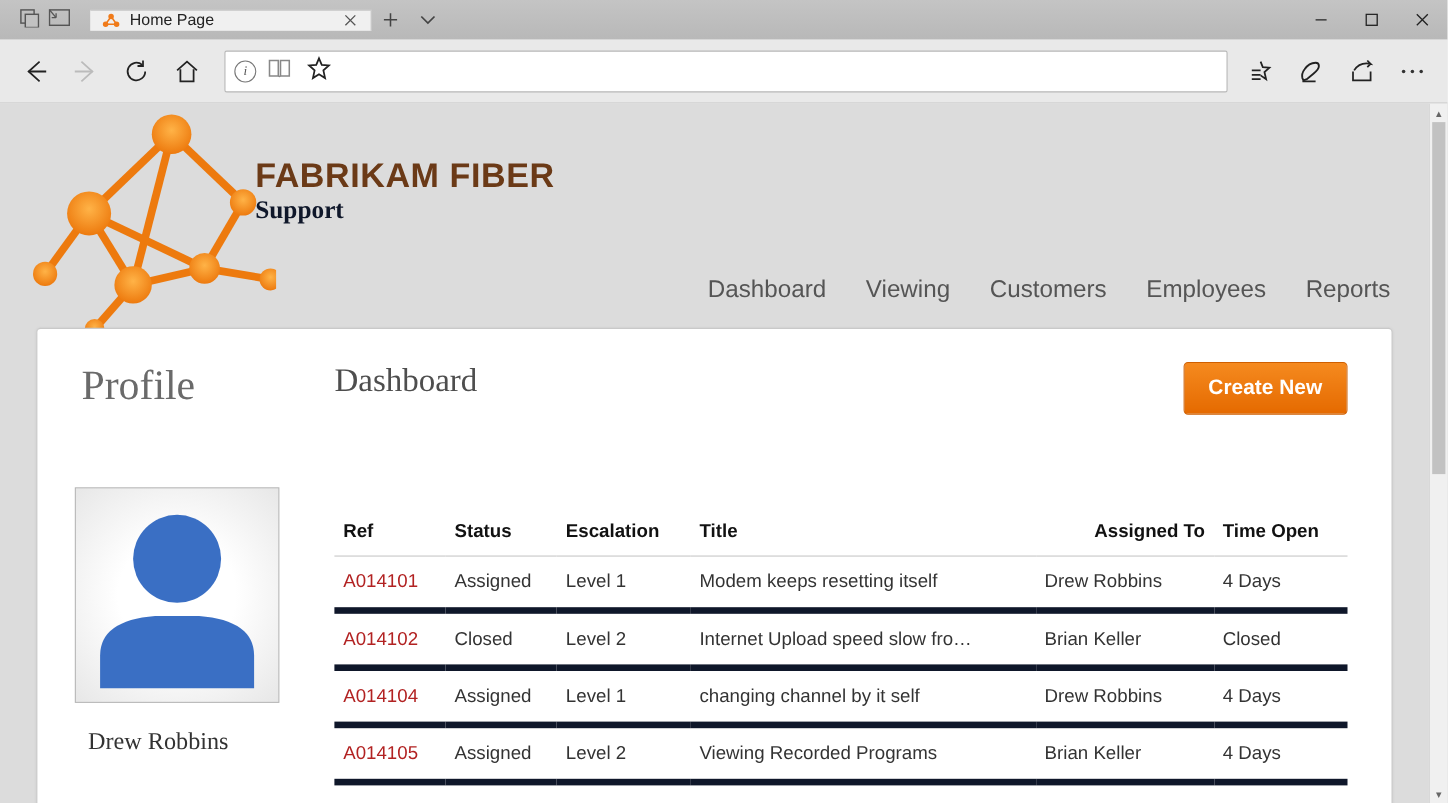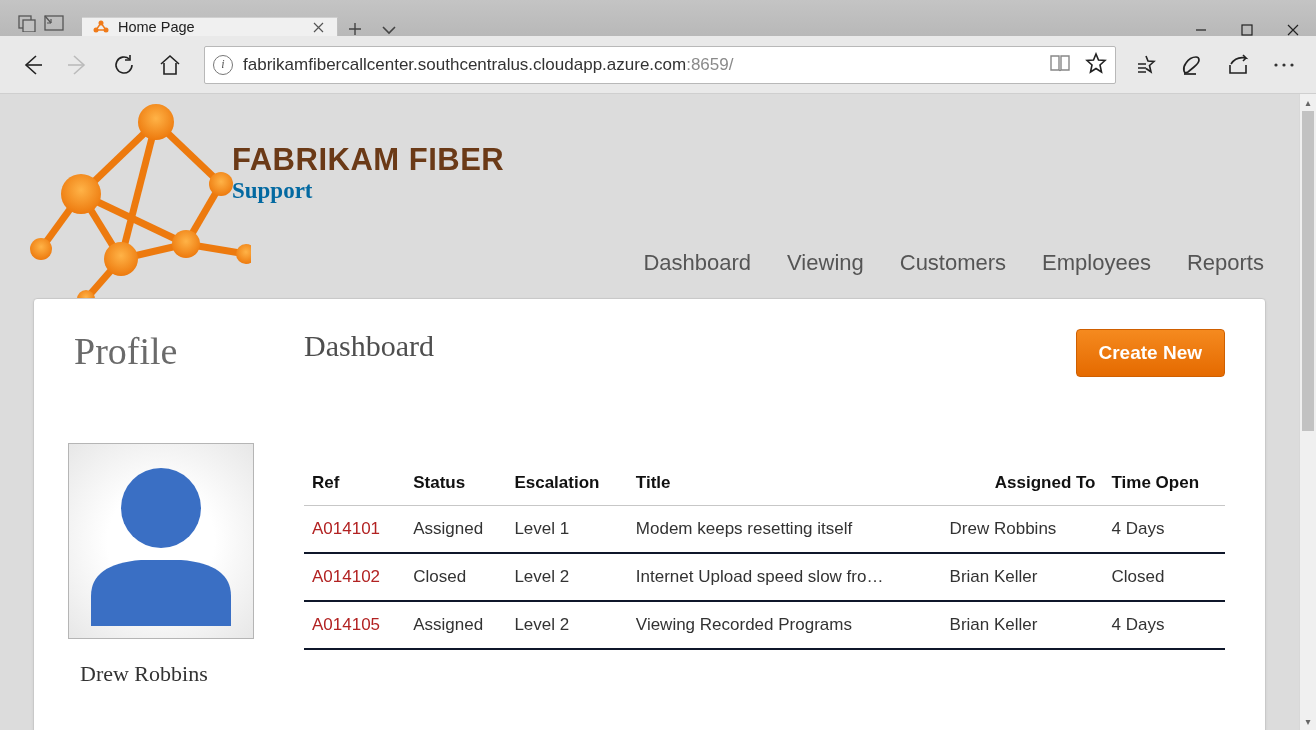--- a/index.html
+++ b/index.html
@@ -9,21 +9,21 @@
     width: 1316px;
     height: 730px;
     overflow: hidden;
     position: relative;
   }
   
   .titlebar {
     height: 36px;
     background: linear-gradient(#c4c4c4, #b8b8b8);
     display: flex;
-    align-items: flex-end;
+    align-items: center;
   }
   .titlebar-left {
     display: flex;
     align-items: center;
     padding: 0 4px;
     gap: 8px;
     width: 82px;
     justify-content: center;
   }
   .titlebar-left svg { opacity: 0.75; }
@@ -116,21 +116,21 @@
   .brand-text {
     position:absolute; left:232px; top:48px;
   }
   .brand-title {
     font-family: "Trebuchet MS", "Segoe UI", sans-serif;
     font-size: 31px; font-weight: 700; letter-spacing: 0.5px;
     color: #6b3a17;
   }
   .brand-sub {
     font-family: Georgia, "Segoe UI", serif;
-    font-size: 23px; font-weight: 700; color: #0369a1;
+    font-size: 23px; font-weight: 700; color: #0f172a;
   }
   .nav {
     position:absolute; right:35px; bottom:26px;
     display:flex; gap:36px;
   }
   .nav a {
     font-size:22px; color:#555; text-decoration:none; cursor:pointer;
   }
 
   .card {
@@ -172,21 +172,21 @@
 
   .ticket-table {
     width:100%; margin-top: 86px; border-collapse: collapse;
     font-size: 17px;
   }
   .ticket-table th {
     text-align:left; font-weight:700; color:#111; padding: 10px 8px 12px 8px;
     border-bottom:1px solid #c7c7c7; white-space:nowrap;
   }
   .ticket-table td {
-    padding: 13px 8px; border-bottom:2px solid #0f172a; color:#333;
+    padding: 13px 8px; border-bottom:6px solid #0f172a; color:#333;
     white-space:nowrap; overflow:hidden; text-overflow:ellipsis;
   }
   .ticket-table td.col-title { max-width: 300px; }
   .ticket-table td.ref a { color:#b22222; text-decoration:none; cursor:pointer; }
   .ticket-table .col-ref{width:100px;}
   .ticket-table .col-status{width:100px;}
   .ticket-table .col-esc{width:120px;}
   .ticket-table .col-title{width:310px;}
   .ticket-table .col-assigned{width:160px;text-align:right;}
   .ticket-table .col-time{width:120px;}
@@ -276,23 +276,20 @@
       </svg>
   </div>
   <div class="tb-btn">
     <svg width="24" height="24" viewBox="0 0 24 24" fill="none" stroke="#222" stroke-width="1.6">
         <path d="M3 11 L12 3 L21 11"></path>
         <path d="M6 10 V21 H18 V10"></path>
       </svg>
   </div>
   <div class="addressbar">
     <span class="url-info-icon">i</span>
-    <span class="url-text">
-      <span>fabrikamfibercallcenter.southcentralus.cloudapp.azure.com</span><span class="port">:8659/</span>
-    </span>
     <div class="addr-right">
       <span>
         <svg width="22" height="20" viewBox="0 0 22 20" fill="none" stroke="#888" stroke-width="1.4">
             <path d="M2 3 H10 V17 H2 Z M12 3 H20 V17 H12 Z M10 17 Q11 18 12 17"></path>
           </svg>
       </span>
       <span>
         <svg width="22" height="22" viewBox="0 0 22 22" fill="none" stroke="#222" stroke-width="1.6">
             <path d="M11 2 L13.5 8 L20 8.5 L15 13 L16.5 20 L11 16.5 L5.5 20 L7 13 L2 8.5 L8.5 8 Z"></path>
           </svg>
@@ -415,20 +412,28 @@
               </tr>
               <tr>
                 <td class="ref"><a>A014102</a></td>
                 <td>Closed</td>
                 <td>Level 2</td>
                 <td class="col-title">Internet Upload speed slow fro…</td>
                 <td>Brian Keller</td>
                 <td>Closed</td>
               </tr>
               <tr>
+                <td class="ref"><a>A014104</a></td>
+                <td>Assigned</td>
+                <td>Level 1</td>
+                <td class="col-title">changing channel by it self</td>
+                <td>Drew Robbins</td>
+                <td>4 Days</td>
+              </tr>
+              <tr>
                 <td class="ref"><a>A014105</a></td>
                 <td>Assigned</td>
                 <td>Level 2</td>
                 <td class="col-title">Viewing Recorded Programs</td>
                 <td>Brian Keller</td>
                 <td>4 Days</td>
               </tr>
             </tbody>
           </table>
         </div>

